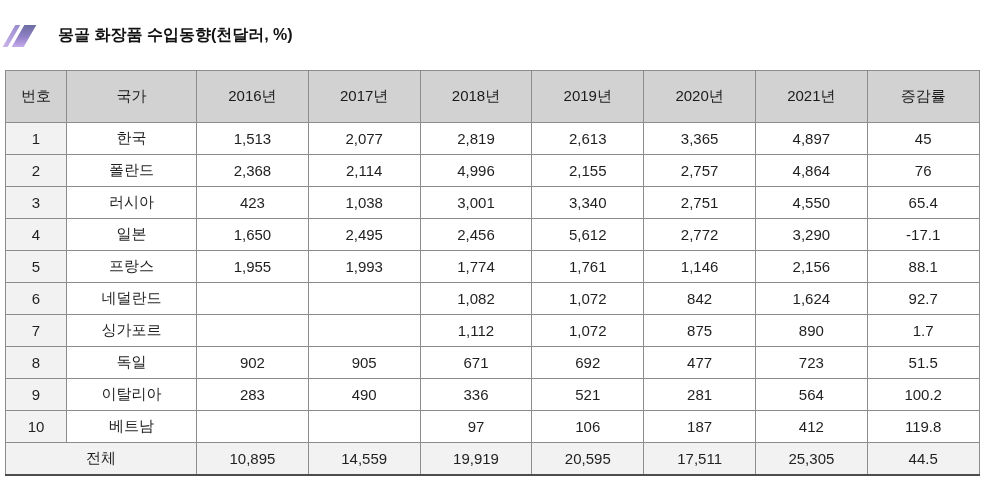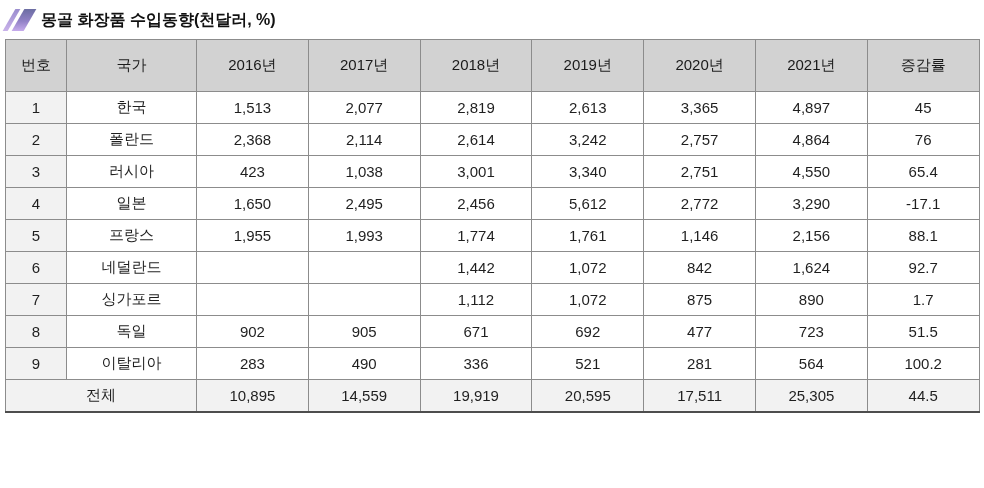--- a/index.html
+++ b/index.html
@@ -19,21 +19,21 @@
     position:absolute;left:2px;top:1px;width:5px;height:22px;display:block;
     transform:skewX(-30deg);
     background:linear-gradient(180deg,#9a8dce 0%,#c9b2ea 100%);
   }
   .title-icon .s2{
     position:absolute;left:11px;top:1px;width:12px;height:22px;display:block;
     transform:skewX(-30deg);
     background:linear-gradient(180deg,#6b6da2 0%,#9181c6 55%,#c6abec 100%);
   }
   .title{
-    margin:0;font-size:16px;font-weight:bold;color:#111111;letter-spacing:0;text-align:right;
+    margin:17px;font-size:16px;font-weight:bold;color:#111111;letter-spacing:0;text-align:right;
   }
   table{
     width:974px;border-collapse:collapse;table-layout:fixed;
     border:1px solid #8c8c8c;
     border-bottom:2px solid #4d4d4d;
     padding-left:8px;
   }
   th,td{
     border:1px solid #8c8c8c;
     text-align:center;vertical-align:middle;
@@ -101,22 +101,22 @@
           <td>2,613</td>
           <td>3,365</td>
           <td>4,897</td>
           <td>45</td>
         </tr>
         <tr>
           <td class="shade">2</td>
           <td>폴란드</td>
           <td>2,368</td>
           <td>2,114</td>
-          <td>2,614</td>
-          <td>3,242</td>
+          <td>4,996</td>
+          <td>2,155</td>
           <td>2,757</td>
           <td>4,864</td>
           <td>76</td>
         </tr>
         <tr>
           <td class="shade">3</td>
           <td>러시아</td>
           <td>423</td>
           <td>1,038</td>
           <td>3,001</td>
@@ -145,21 +145,21 @@
           <td>1,761</td>
           <td>1,146</td>
           <td>2,156</td>
           <td>88.1</td>
         </tr>
         <tr>
           <td class="shade">6</td>
           <td>네덜란드</td>
           <td></td>
           <td></td>
-          <td>1,442</td>
+          <td>1,082</td>
           <td>1,072</td>
           <td>842</td>
           <td>1,624</td>
           <td>92.7</td>
         </tr>
         <tr>
           <td class="shade">7</td>
           <td>싱가포르</td>
           <td></td>
           <td></td>
@@ -184,20 +184,31 @@
           <td class="shade">9</td>
           <td>이탈리아</td>
           <td>283</td>
           <td>490</td>
           <td>336</td>
           <td>521</td>
           <td>281</td>
           <td>564</td>
           <td>100.2</td>
         </tr>
+        <tr>
+          <td class="shade">10</td>
+          <td>베트남</td>
+          <td></td>
+          <td></td>
+          <td>97</td>
+          <td>106</td>
+          <td>187</td>
+          <td>412</td>
+          <td>119.8</td>
+        </tr>
         <tr class="summary">
           <td colspan="2">전체</td>
           <td>10,895</td>
           <td>14,559</td>
           <td>19,919</td>
           <td>20,595</td>
           <td>17,511</td>
           <td>25,305</td>
           <td>44.5</td>
         </tr>

